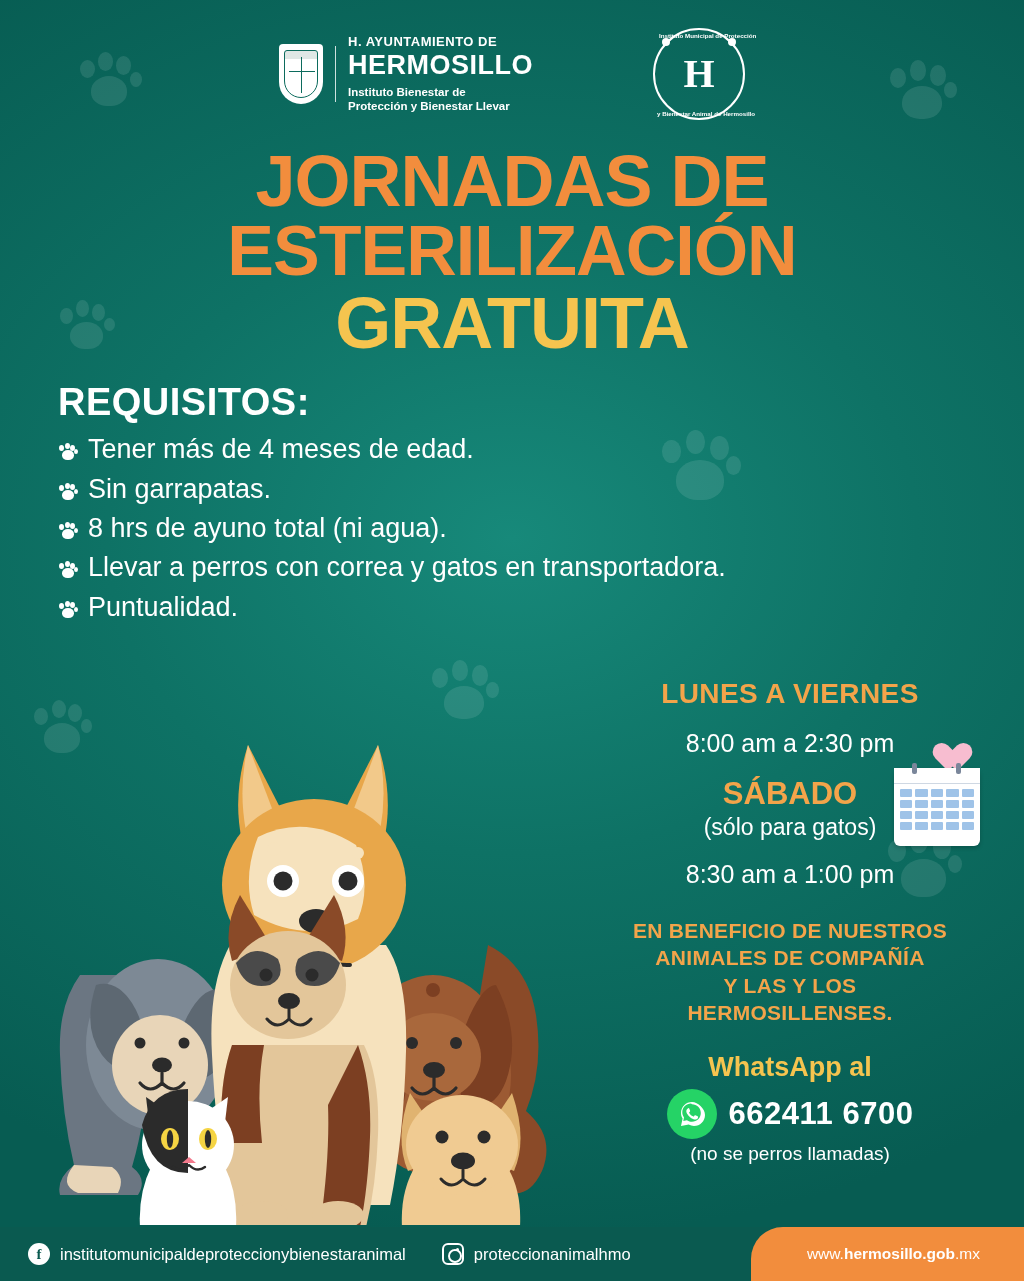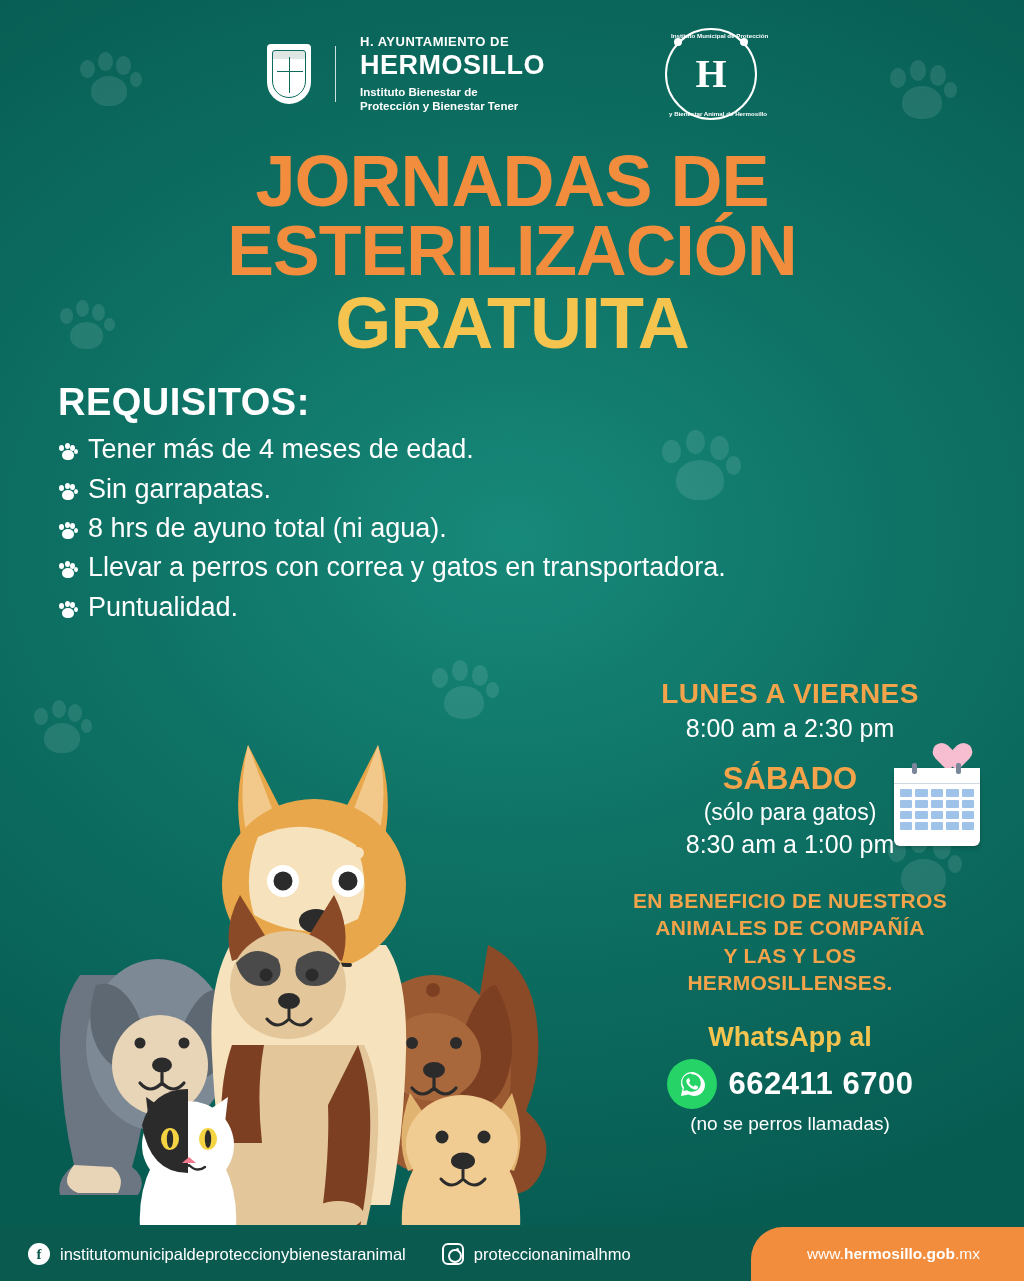--- a/index.html
+++ b/index.html
@@ -32,21 +32,21 @@
 
   
   .header {
     position: relative;
     display: flex;
     align-items: center;
     justify-content: center;
     gap: 120px;
     padding-top: 28px;
   }
-  .brand { display: flex; align-items: center; gap: 24px; }
+  .brand { display: flex; align-items: center; gap: 12px; }
   .shield {
     width: 44px; height: 60px;
     background: #ffffff;
     border-radius: 4px 4px 22px 22px;
     position: relative;
     display: flex; align-items: center; justify-content: center;
   }
   .shield .inner {
     width: 34px; height: 48px;
     border: 1px solid #0c6b5d;
@@ -161,21 +161,21 @@
   .schedule {
     position: absolute;
     right: 34px;
     top: 678px;
     width: 400px;
     text-align: center;
     color: #ffffff;
   }
   .sch-h1 { color: #f3a44a; font-size: 28px; font-weight: bold; letter-spacing: .4px; }
   .sch-sub { color: #f5c44f; font-size: 24px; font-weight: bold; margin-top: 6px; }
-  .sch-line { font-size: 25px; margin-top: 4px; }
+  .sch-line { font-size: 25px; margin-top: 19px; }
   .sch-h2 { color: #f3a44a; font-size: 31px; font-weight: bold; margin-top: 18px; }
   .sch-note { font-size: 23px; margin-top: 2px; }
 
   .benefit {
     color: #f3a44a;
     font-size: 21px;
     font-weight: bold;
     line-height: 1.3;
     margin-top: 28px;
     letter-spacing: .3px;
@@ -327,21 +327,21 @@
     <div class="brand">
       <div class="shield">
           <div class="inner"></div>
         </div>
       <div class="brand-divider"></div>
       <div class="brand-text">
         <div class="l1">H. AYUNTAMIENTO DE</div>
         <div class="l2">HERMOSILLO</div>
         <div class="l3">
           <div>Instituto Bienestar de</div>
-          <div>Protección y Bienestar Tener</div>
+          <div>Protección y Bienestar Llevar</div>
         </div>
       </div>
     </div>
 
     <div class="seal">
       <div class="paw-mark"></div>
       <div class="paw-mark r"></div>
       <div class="ring-text">
         <span style="transform: translate(-40px,-42px) rotate(0deg);">Instituto Municipal de Protección</span>
         <span style="transform: translate(-42px,36px) rotate(0deg);">y Bienestar Animal de Hermosillo</span>

